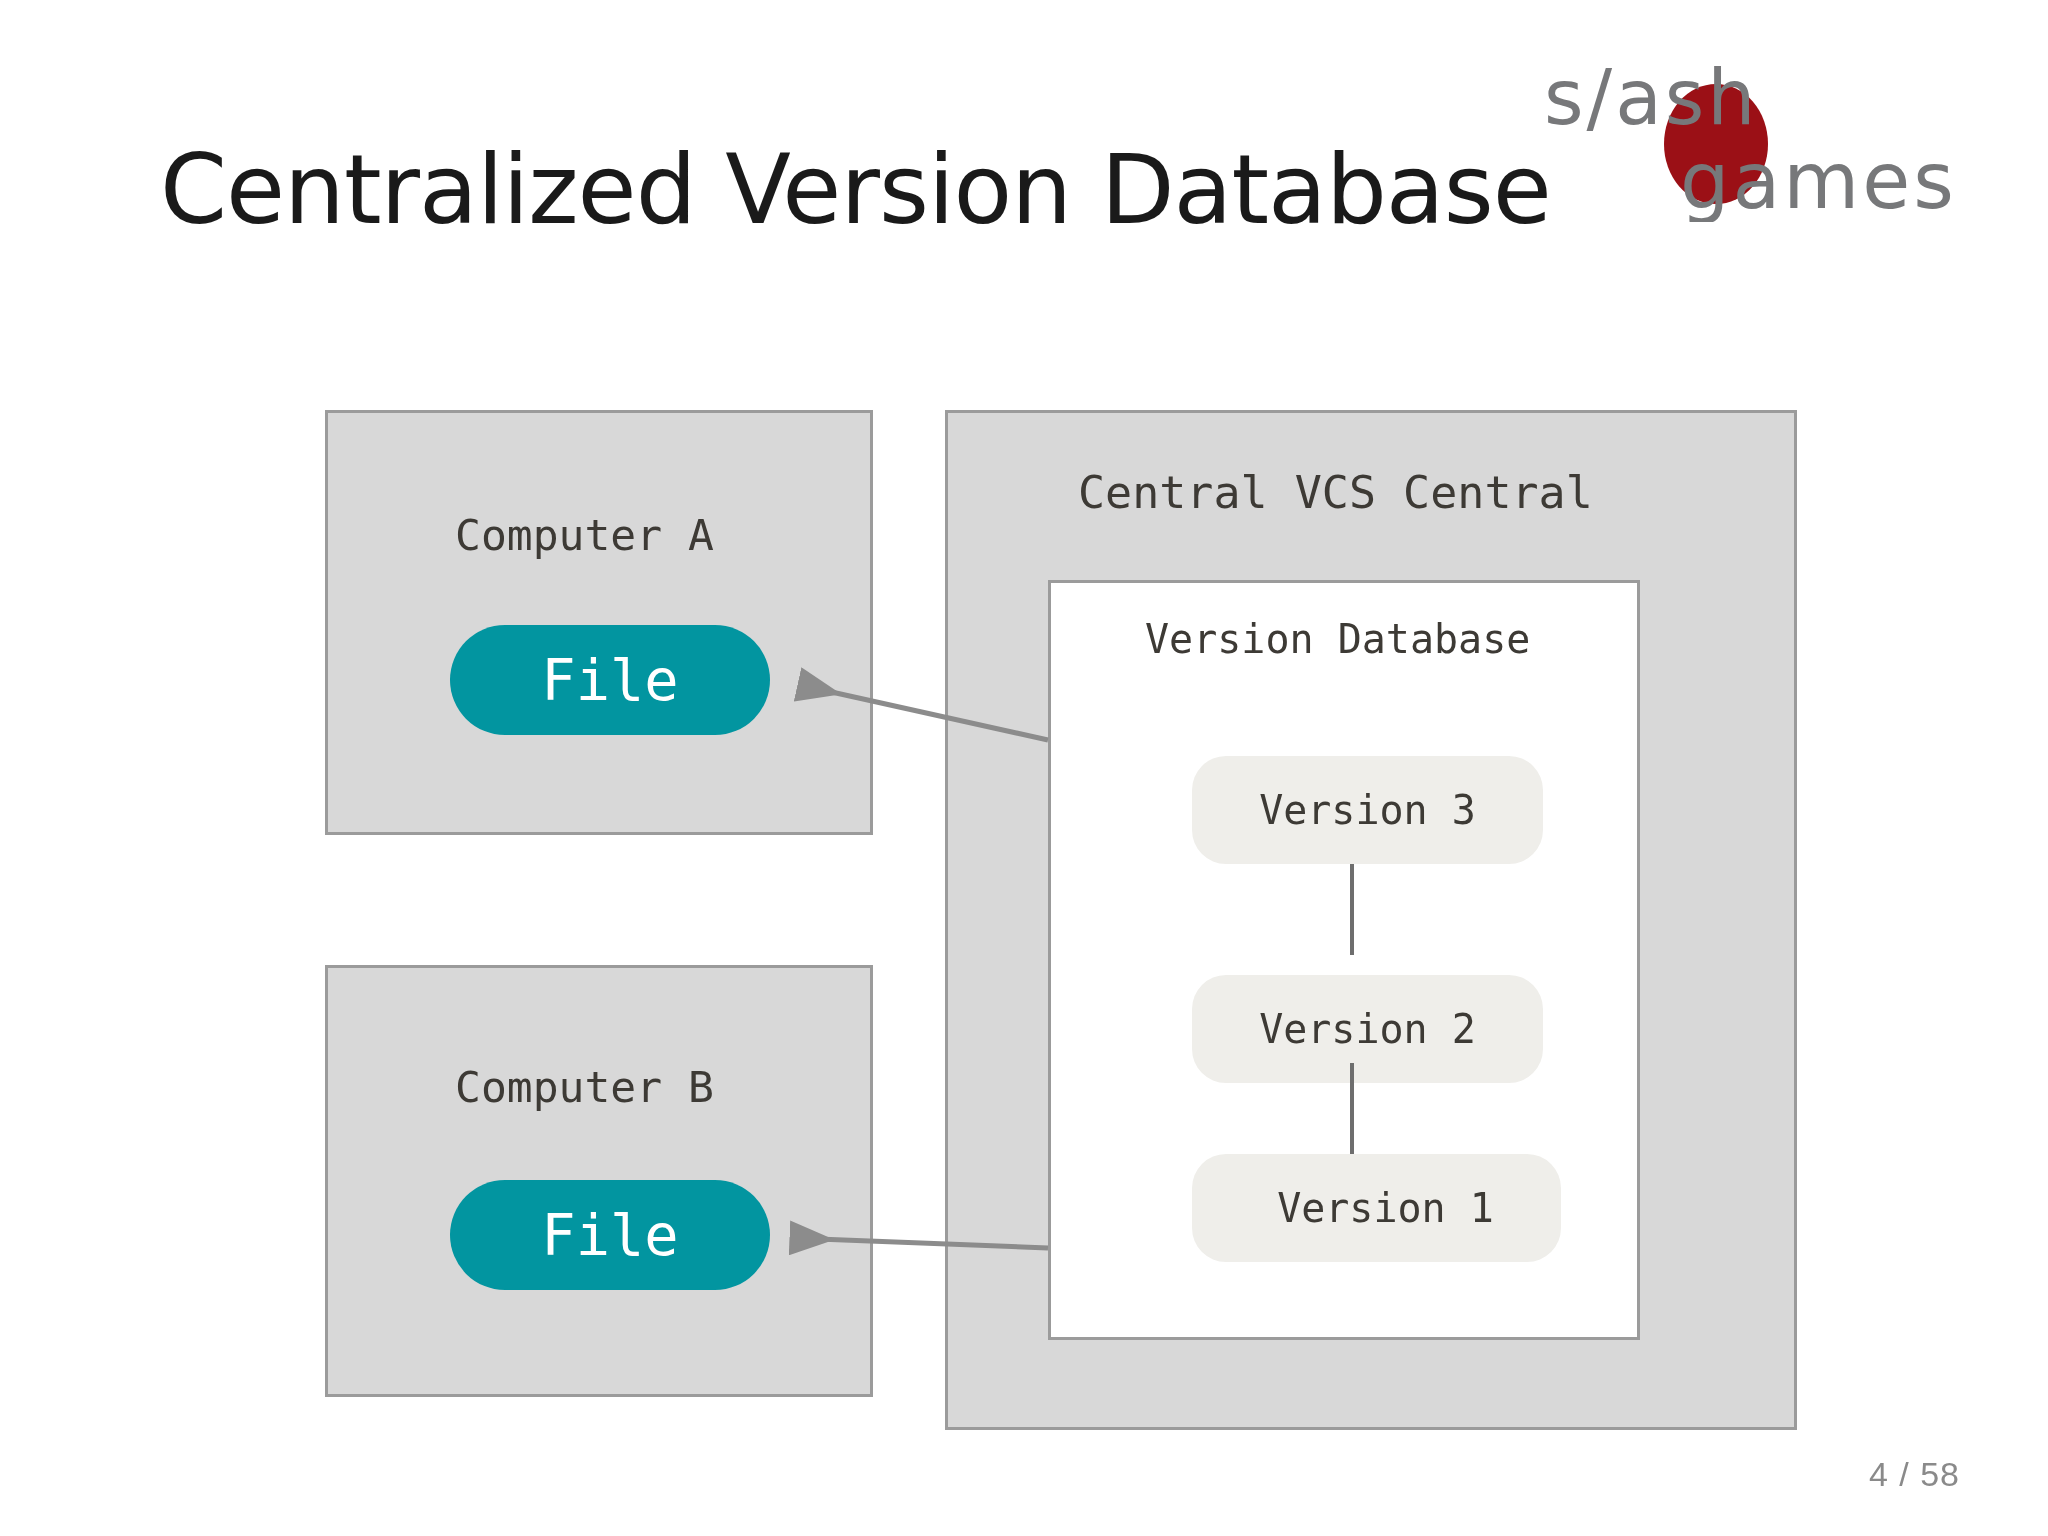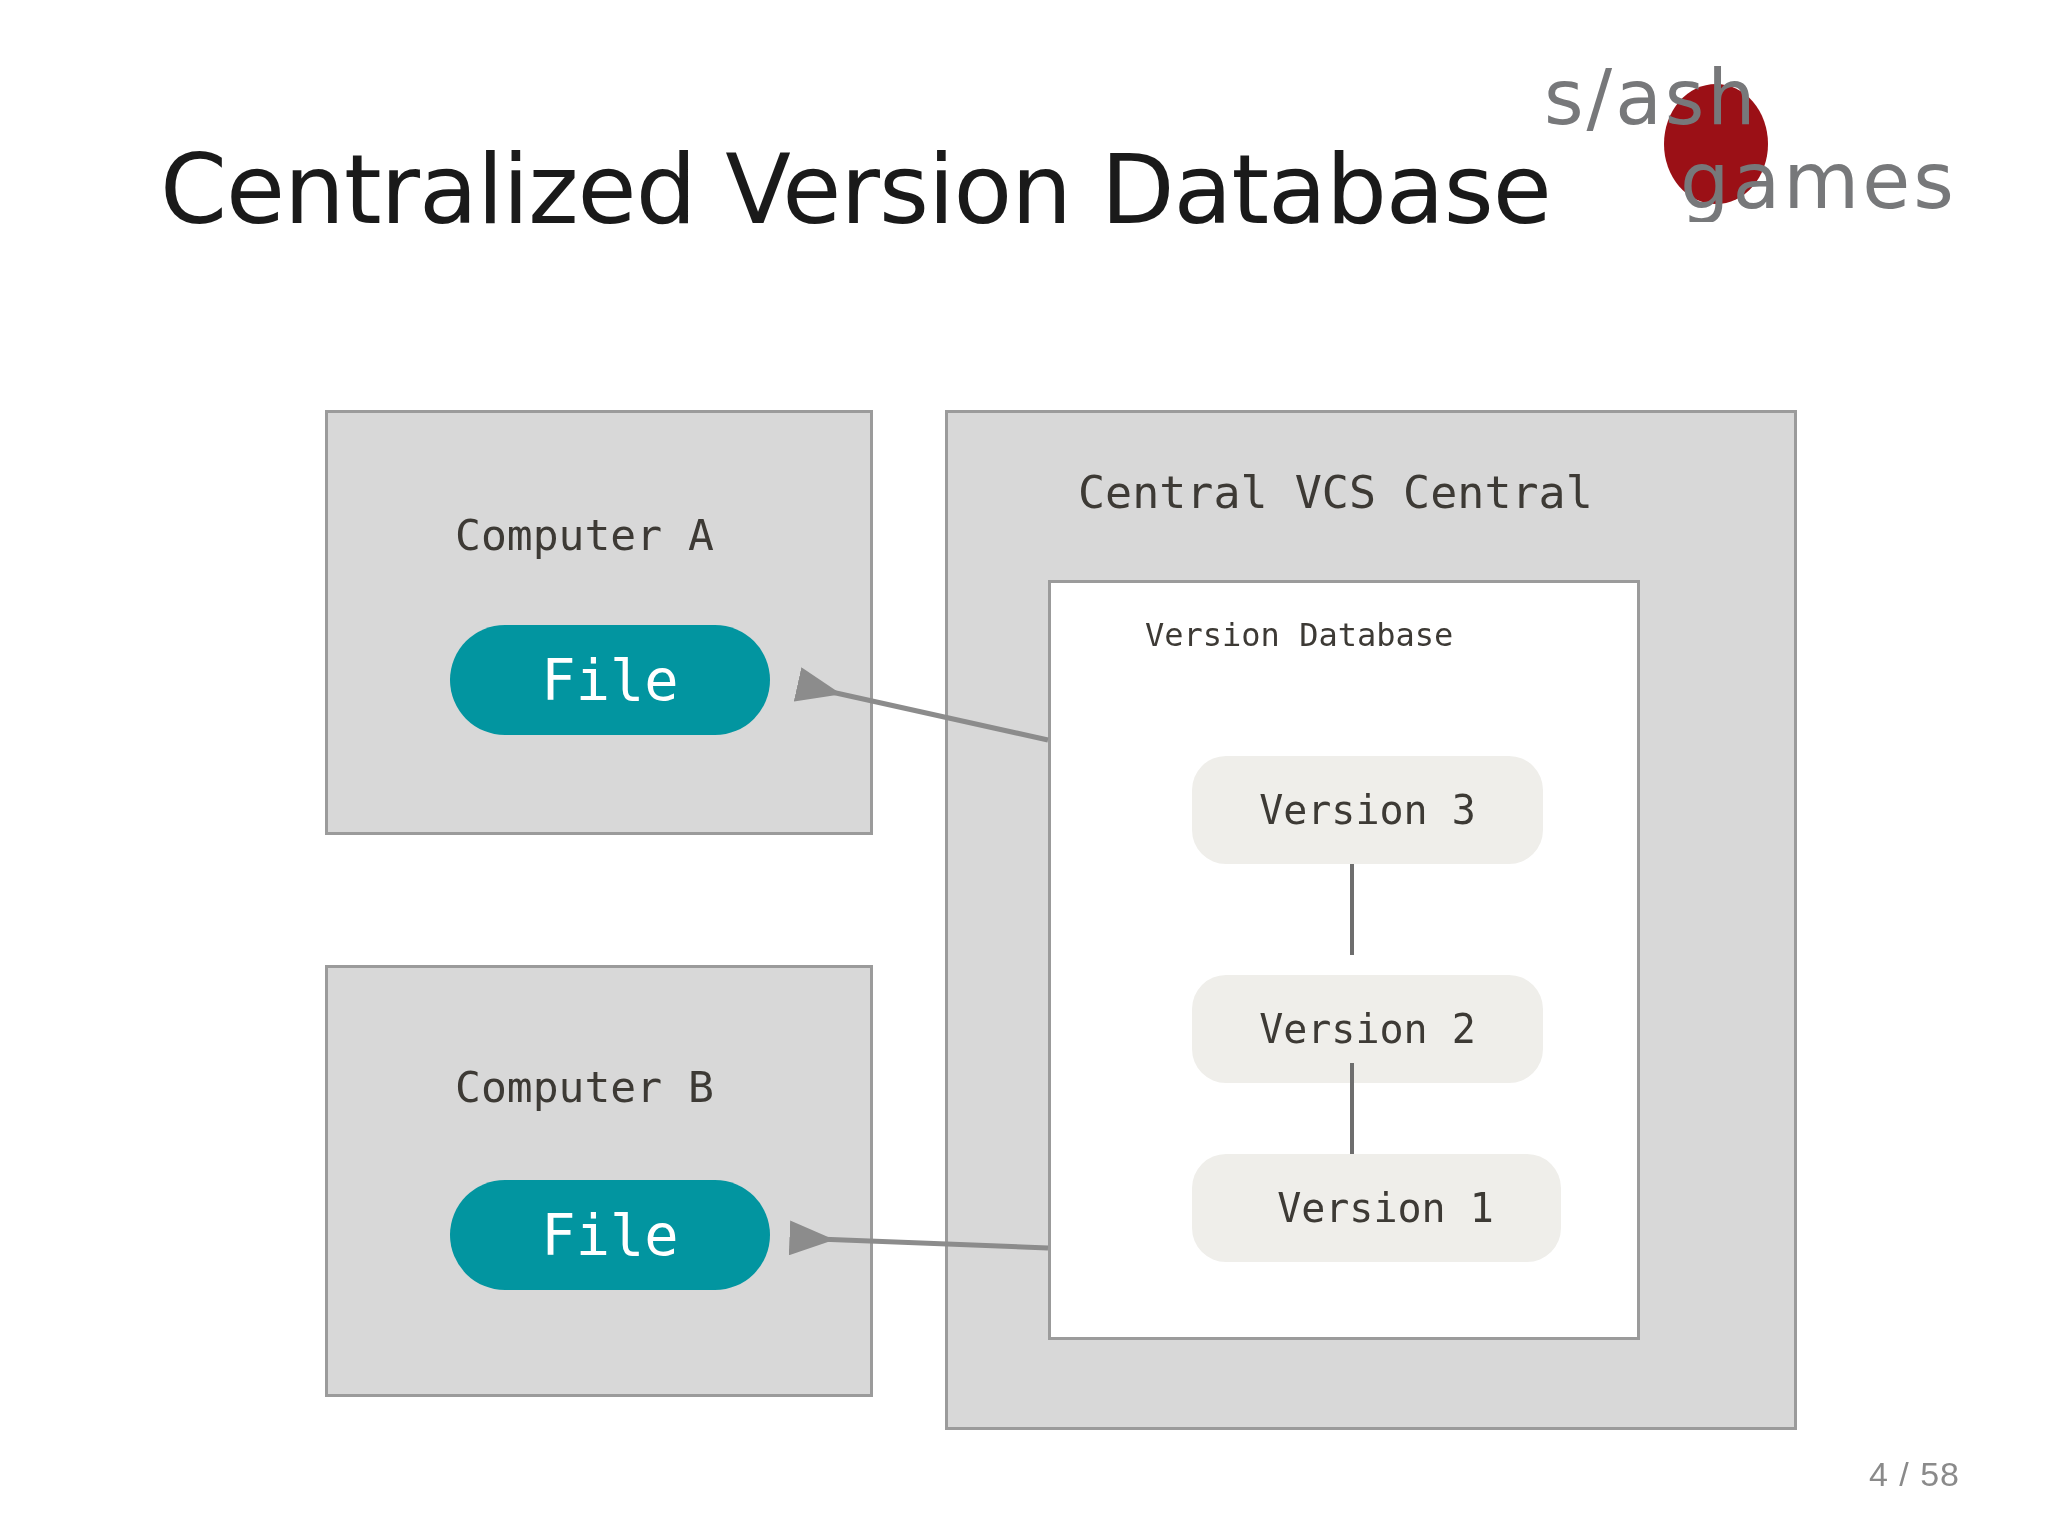--- a/index.html
+++ b/index.html
@@ -73,21 +73,21 @@
     position: absolute;
     font-family: "DejaVu Sans Mono", monospace;
     font-size: 43px;
     color: #3d3a35;
     white-space: nowrap;
     letter-spacing: 0px;
   }
   .label-computer-a { left: 455px; top: 510px; }
   .label-computer-b { left: 455px; top: 1062px; }
   .label-server     { left: 1078px; top: 466px; font-size: 45px; }
-  .label-versiondb  { left: 1145px; top: 616px; font-size: 32px; }
+  .label-versiondb  { left: 1145px; top: 616px; font-size: 40px; }
 
   
   .pill-file {
     position: absolute;
     width: 320px;
     height: 110px;
     background: #0295a0;
     border-radius: 55px;
     display: flex;
     align-items: center;

